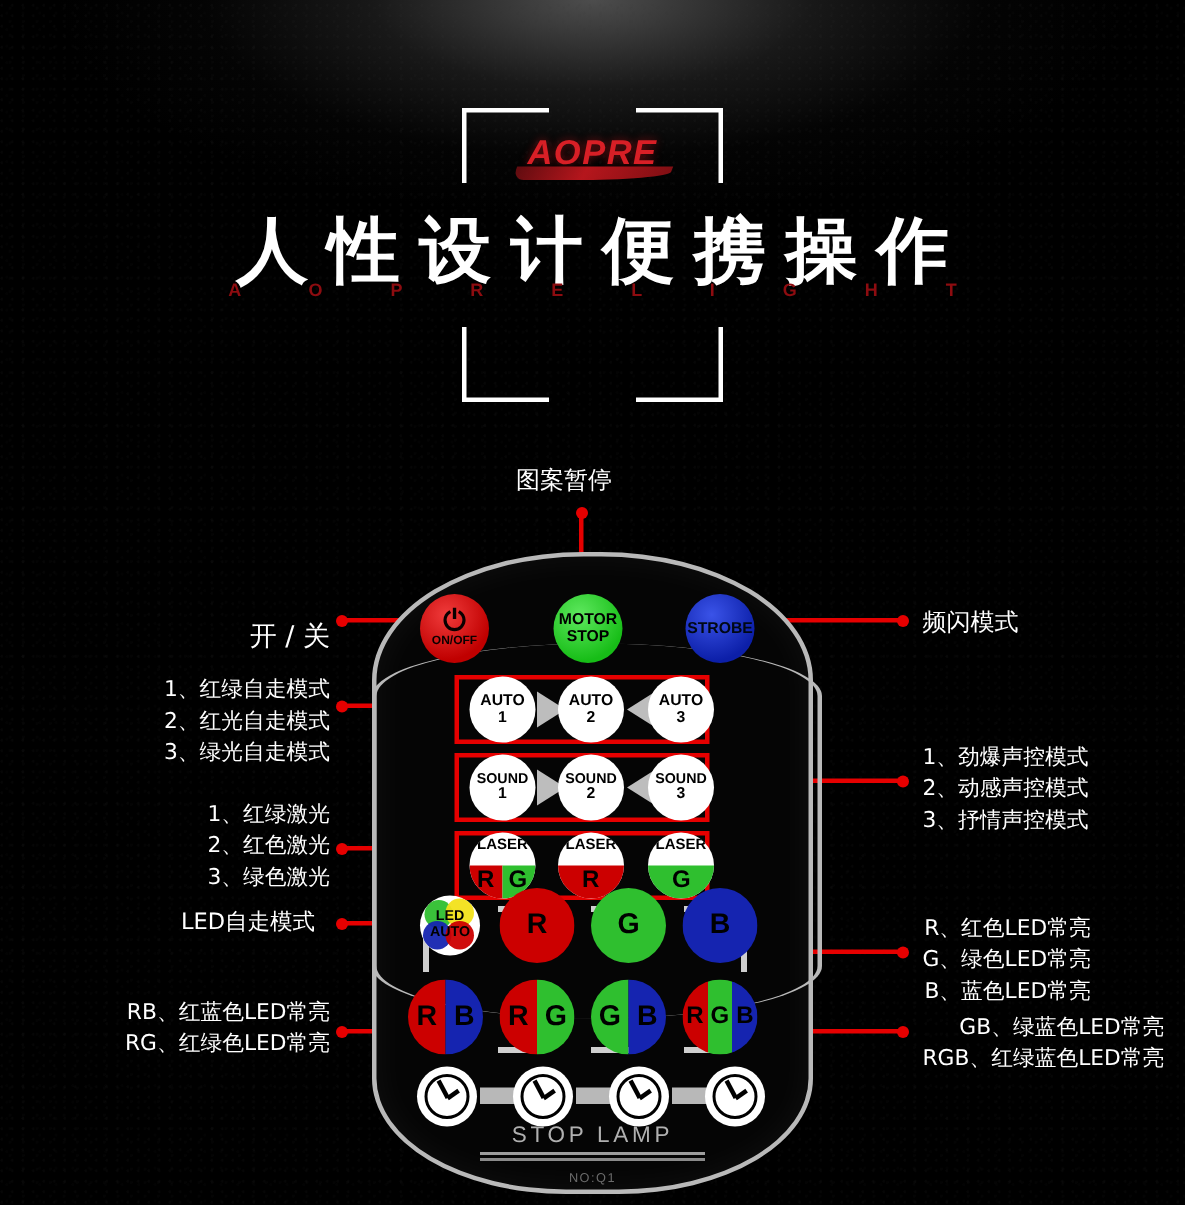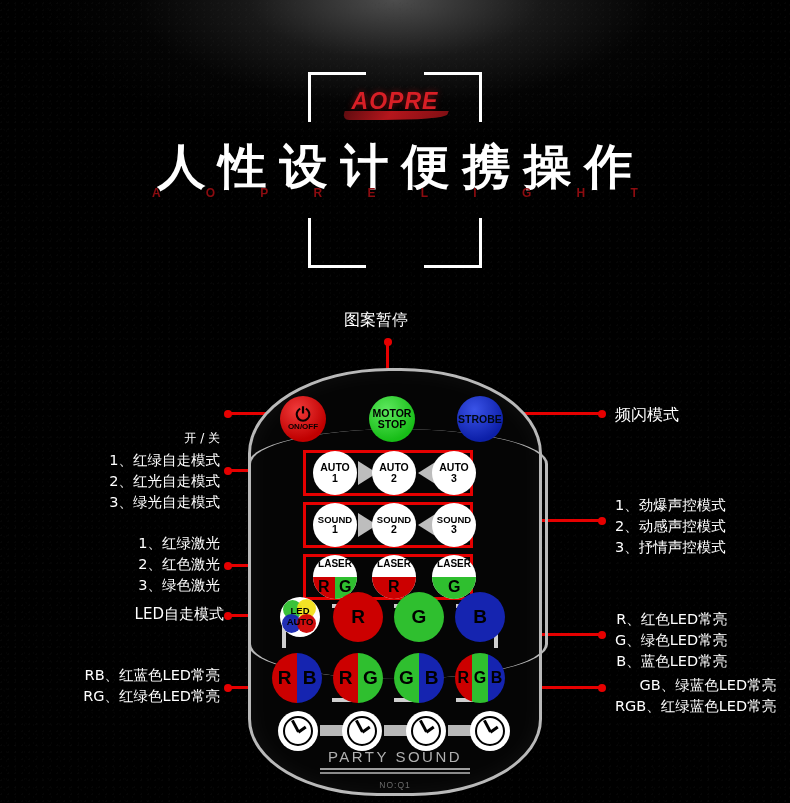--- a/index.html
+++ b/index.html
@@ -179,41 +179,41 @@
     <span class="swoosh"></span>
   </div>
   <div id="title-cn">人性设计便携操作</div>
   <div id="title-sub">A O P R E   L I G H T</div>
 </div>
 
 <div class="anno" style="left:344px; top:309px; font-size:16px;">图案暂停</div>
 <div class="lead v" style="left:386px; top:342px; height:70px;"></div>
 <div class="dot" style="left:383.5px; top:338px;"></div>
 
-<div class="anno l" style="left:40px; top:428px; width:180px; font-size:12px;">开 / 关</div>
+<div class="anno l" style="left:40px; top:414px; width:180px; font-size:18px;">开 / 关</div>
 <div class="lead" style="left:228px; top:412px; width:120px;"></div>
 <div class="dot" style="left:224px; top:409.5px;"></div>
 
 <div class="anno l" style="left:10px; top:450px; width:210px;">
   <span class="row">1、红绿自走模式</span>
   <span class="row">2、红光自走模式</span>
   <span class="row">3、绿光自走模式</span>
 </div>
 <div class="lead" style="left:228px; top:469px; width:80px;"></div>
 <div class="dot" style="left:224px; top:466.5px;"></div>
 
 <div class="anno l" style="left:30px; top:533px; width:190px;">
   <span class="row">1、红绿激光</span>
   <span class="row">2、红色激光</span>
   <span class="row">3、绿色激光</span>
 </div>
 <div class="lead" style="left:228px; top:564px; width:80px;"></div>
 <div class="dot" style="left:224px; top:561.5px;"></div>
 
-<div class="anno l" style="left:44px; top:604px; width:180px; font-size:15px;">LED自走模式</div>
+<div class="anno l" style="left:30px; top:604px; width:180px; font-size:15px;">LED自走模式</div>
 <div class="lead" style="left:228px; top:614px; width:62px;"></div>
 <div class="dot" style="left:224px; top:611.5px;"></div>
 
 <div class="anno l" style="left:4px; top:665px; width:216px;">
   <span class="row">RB、红蓝色LED常亮</span>
   <span class="row">RG、红绿色LED常亮</span>
 </div>
 <div class="lead" style="left:228px; top:686px; width:114px;"></div>
 <div class="dot" style="left:224px; top:683.5px;"></div>
 
@@ -388,18 +388,18 @@
     <span class="mh"></span>
   </div>
   <div class="spacer" style="left:200px; top:357px; width:26px;"></div>
   <div class="clock" style="left:222px; top:343px;">
     <span class="face"></span>
     <span class="hh"></span>
     <span class="mh"></span>
   </div>
 
   <div id="brandline">
-    <span>PARTY  SOUND</span>
+    <span>STOP  LAMP</span>
     <span class="ul1"></span>
     <span class="ul2"></span>
   </div>
   <div id="modelno">NO:Q1</div>
 </div>
 
 </body></html>

